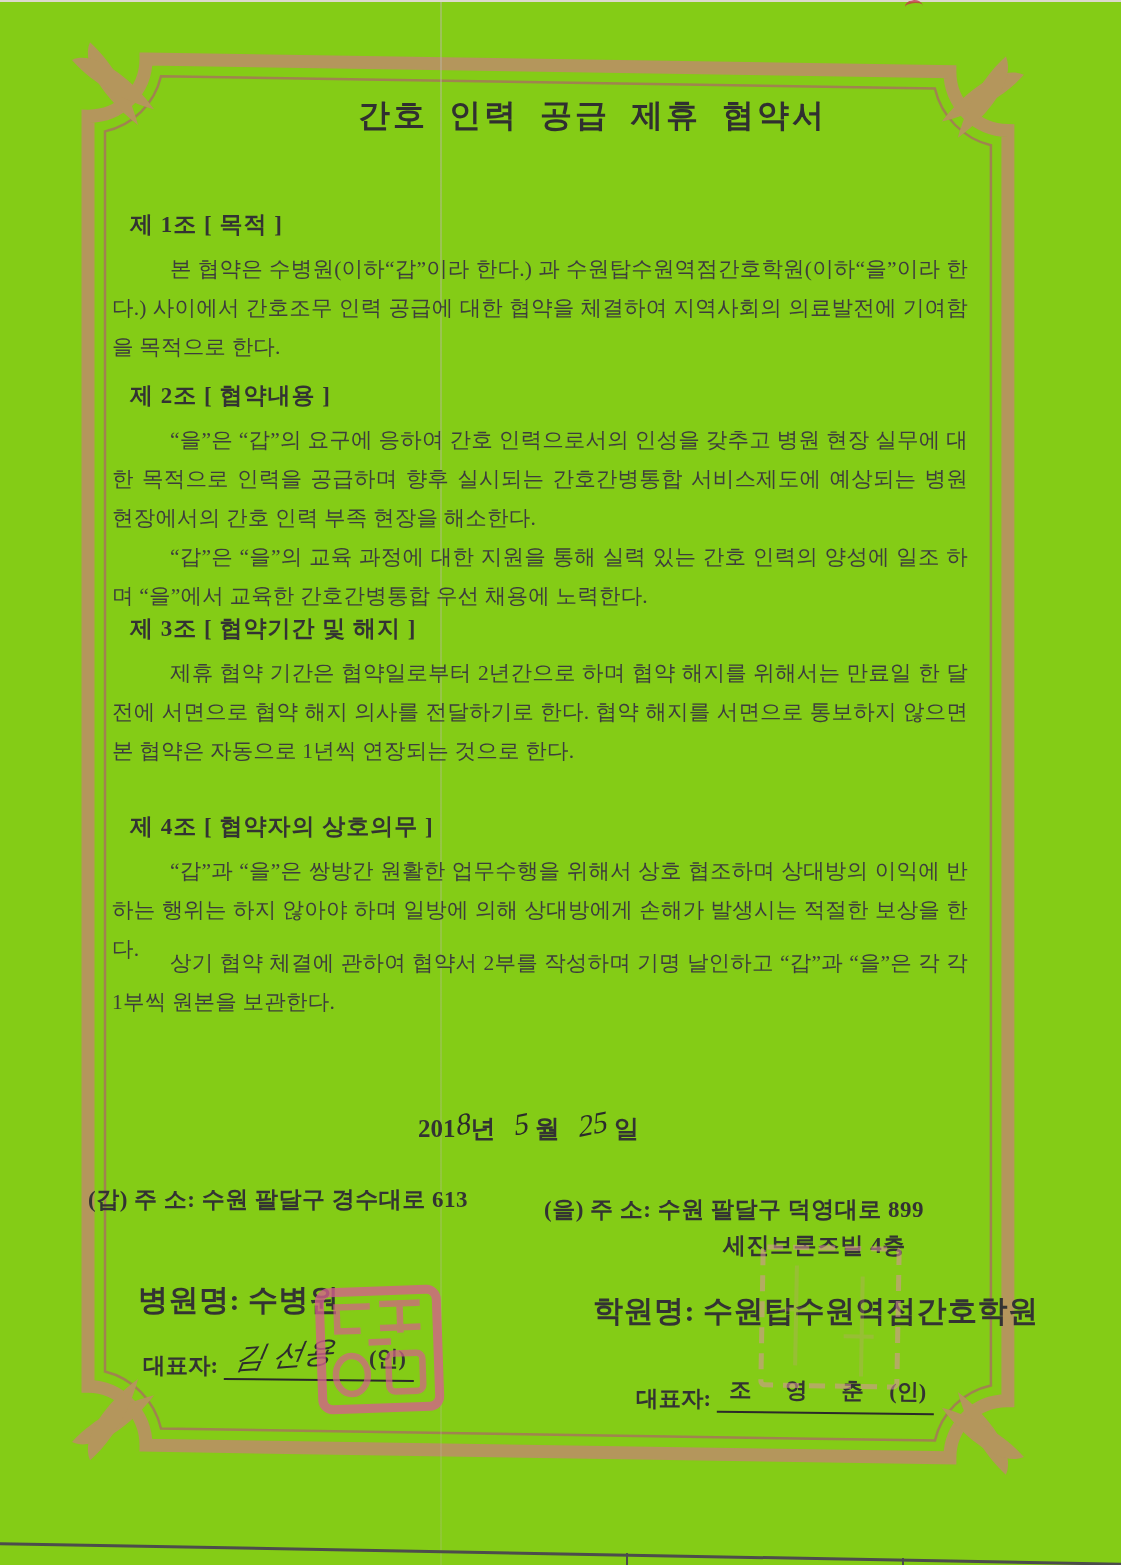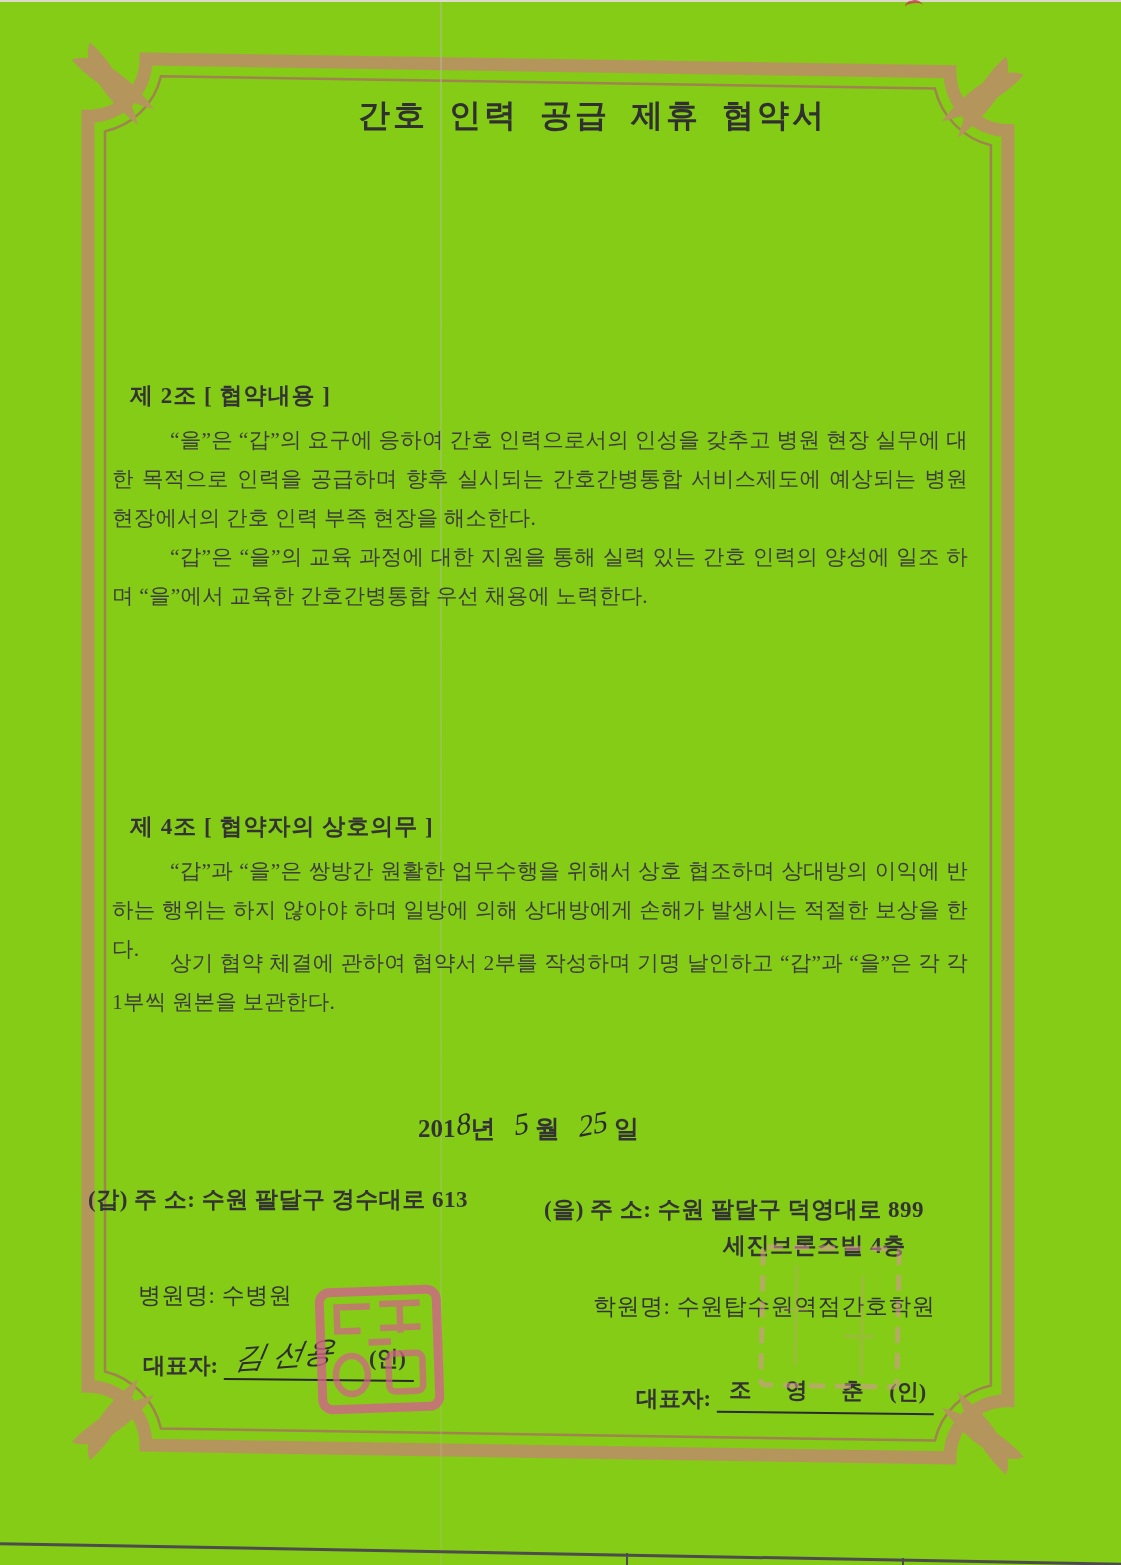--- a/index.html
+++ b/index.html
@@ -42,21 +42,21 @@
     text-indent:58px;letter-spacing:.2px;color:#3d3d3d;}
   .date-line{position:absolute;left:418px;top:1112px;font-size:25px;font-weight:600;
     color:#333;white-space:nowrap;}
   .hand{display:inline-block;font-size:30px;font-weight:400;font-style:italic;
     transform:rotate(-12deg) skewX(-6deg);color:#2b2b2b;position:relative;top:-3px;line-height:1;}
   .sp{display:inline-block;width:18px;}
   .addr{position:absolute;font-size:23px;font-weight:600;letter-spacing:.5px;color:#333;white-space:nowrap;}
   .addr-gap{left:88px;top:1184px;}
   .addr-eul{left:544px;top:1194px;}
   .addr-eul2{left:723px;top:1230px;}
-  .org{position:absolute;font-size:23px;font-weight:400;letter-spacing:.5px;color:#333;white-space:nowrap;}
+  .org{position:absolute;font-size:30px;font-weight:700;letter-spacing:.5px;color:#333;white-space:nowrap;}
   .org-gap{left:138px;top:1280px;}
   .org-eul{left:593px;top:1291px;}
   .rep{position:absolute;font-size:22.5px;font-weight:600;color:#333;white-space:nowrap;}
   .rep-gap{left:143px;top:1340px;}
   .rep-eul{left:636px;top:1375px;}
   .sigline{display:inline-block;border-bottom:2.5px solid #2a2a2a;padding:0 8px 6px 12px;
     min-width:150px;transform:rotate(.6deg);vertical-align:bottom;}
   .hand-sig{display:inline-block;font-size:30px;font-weight:400;font-style:italic;
     transform:skewX(-14deg) rotate(-5deg);color:#2d2d2d;margin-right:30px;line-height:1;}
   .typed-name{display:inline-block;letter-spacing:14px;margin-right:6px;}
@@ -91,24 +91,32 @@
 
   <div class="fold-line"></div>
   <div class="top-edge"></div>
   <div class="red-speck"></div>
   <div class="scan-edge"></div>
   <div class="scan-tick1"></div>
   <div class="scan-tick2"></div>
 
   <div class="doc-title">간호 인력 공급 제휴 협약서</div>
 
+  <div class="article a1">
+    <div class="hd">제 1조 [ 목적 ]</div>
+    <p>본 협약은   수병원(이하“갑”이라 한다.) 과 수원탑수원역점간호학원(이하“을”이라 한다.)  사이에서 간호조무 인력 공급에 대한 협약을 체결하여 지역사회의 의료발전에 기여함을 목적으로 한다.</p>
+  </div>
   <div class="article a2">
     <div class="hd">제 2조 [ 협약내용 ]</div>
     <p>“을”은 “갑”의 요구에 응하여 간호 인력으로서의 인성을 갖추고 병원 현장 실무에 대한 목적으로 인력을 공급하며 향후 실시되는 간호간병통합 서비스제도에 예상되는 병원 현장에서의 간호 인력 부족 현장을 해소한다.</p>
     <p>“갑”은 “을”의 교육 과정에 대한 지원을 통해 실력 있는 간호 인력의 양성에 일조 하며 “을”에서 교육한 간호간병통합 우선 채용에 노력한다.</p>
+  </div>
+  <div class="article a3">
+    <div class="hd">제 3조 [ 협약기간 및 해지 ]</div>
+    <p>제휴 협약 기간은 협약일로부터 2년간으로 하며 협약 해지를 위해서는 만료일 한 달 전에 서면으로 협약 해지 의사를 전달하기로 한다. 협약 해지를 서면으로 통보하지 않으면 본 협약은 자동으로 1년씩 연장되는 것으로 한다.</p>
   </div>
   <div class="article a4">
     <div class="hd">제 4조 [ 협약자의 상호의무 ]</div>
     <p>“갑”과 “을”은 쌍방간 원활한 업무수행을 위해서 상호 협조하며 상대방의 이익에 반하는 행위는 하지 않아야 하며 일방에 의해 상대방에게 손해가 발생시는 적절한 보상을 한다.</p>
   </div>
   <div class="article a5">
     <p>상기 협약 체결에 관하여 협약서 2부를 작성하며 기명 날인하고 “갑”과 “을”은 각 각 1부씩 원본을 보관한다.</p>
   </div>
 
   <div class="date-line">

